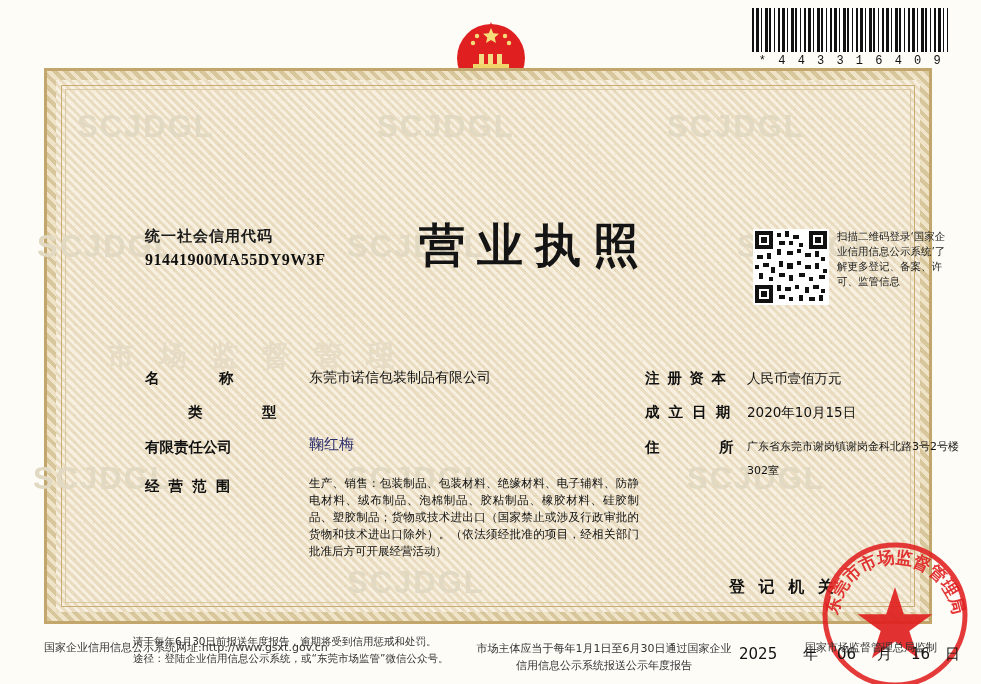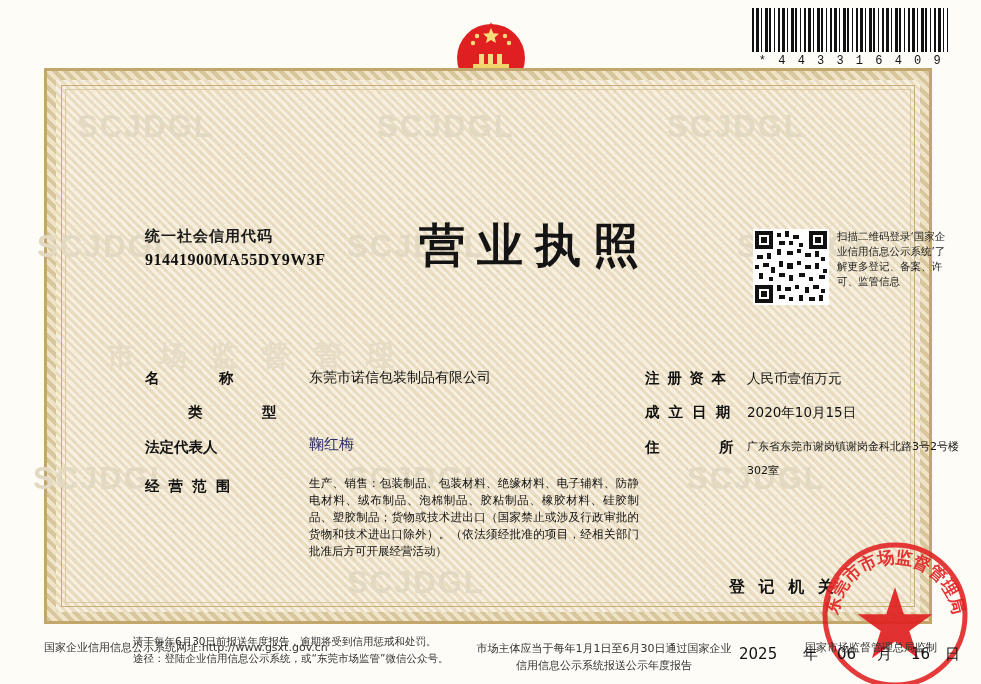--- a/index.html
+++ b/index.html
@@ -228,21 +228,21 @@
           </g>
         </svg>
       </div>
       <div class="qr-note">扫描二维码登录‘国家企业信用信息公示系统’了解更多登记、备案、许可、监管信息</div>
 
       <div class="fl" style="left:36px;top:202px;letter-spacing:4px;">名　　　称</div>
       <div class="fv fv-name" style="left:200px;top:202px;">东莞市诺信包装制品有限公司</div>
 
       <div class="fl" style="left:36px;top:236px;letter-spacing:4px;margin-left:43px;">类　　　型</div>
 
-      <div class="fl" style="left:36px;top:271px;">法定代表人</div>
+      <div class="fl" style="left:36px;top:271px;">有限责任公司</div>
       <div class="sig" style="left:200px;top:268px;font-size:15px;">鞠红梅</div>
 
       <div class="fl" style="left:36px;top:310px;letter-spacing:2px;">经 营 范 围</div>
       <div class="scope" style="top:308px;">生产、销售：包装制品、包装材料、绝缘材料、电子辅料、防静电材料、绒布制品、泡棉制品、胶粘制品、橡胶材料、硅胶制品、塑胶制品；货物或技术进出口（国家禁止或涉及行政审批的货物和技术进出口除外）。（依法须经批准的项目，经相关部门批准后方可开展经营活动）</div>
 
       <div class="fl" style="left:536px;top:202px;letter-spacing:2px;font-family:Liberation Serif, serif;">注 册 资 本</div>
       <div class="fv" style="left:638px;top:203px;">人民币壹佰万元</div>
 
       <div class="fl" style="left:536px;top:236px;letter-spacing:2px;">成 立 日 期</div>
       <div class="fv" style="left:638px;top:237px;">2020年10月15日</div>

